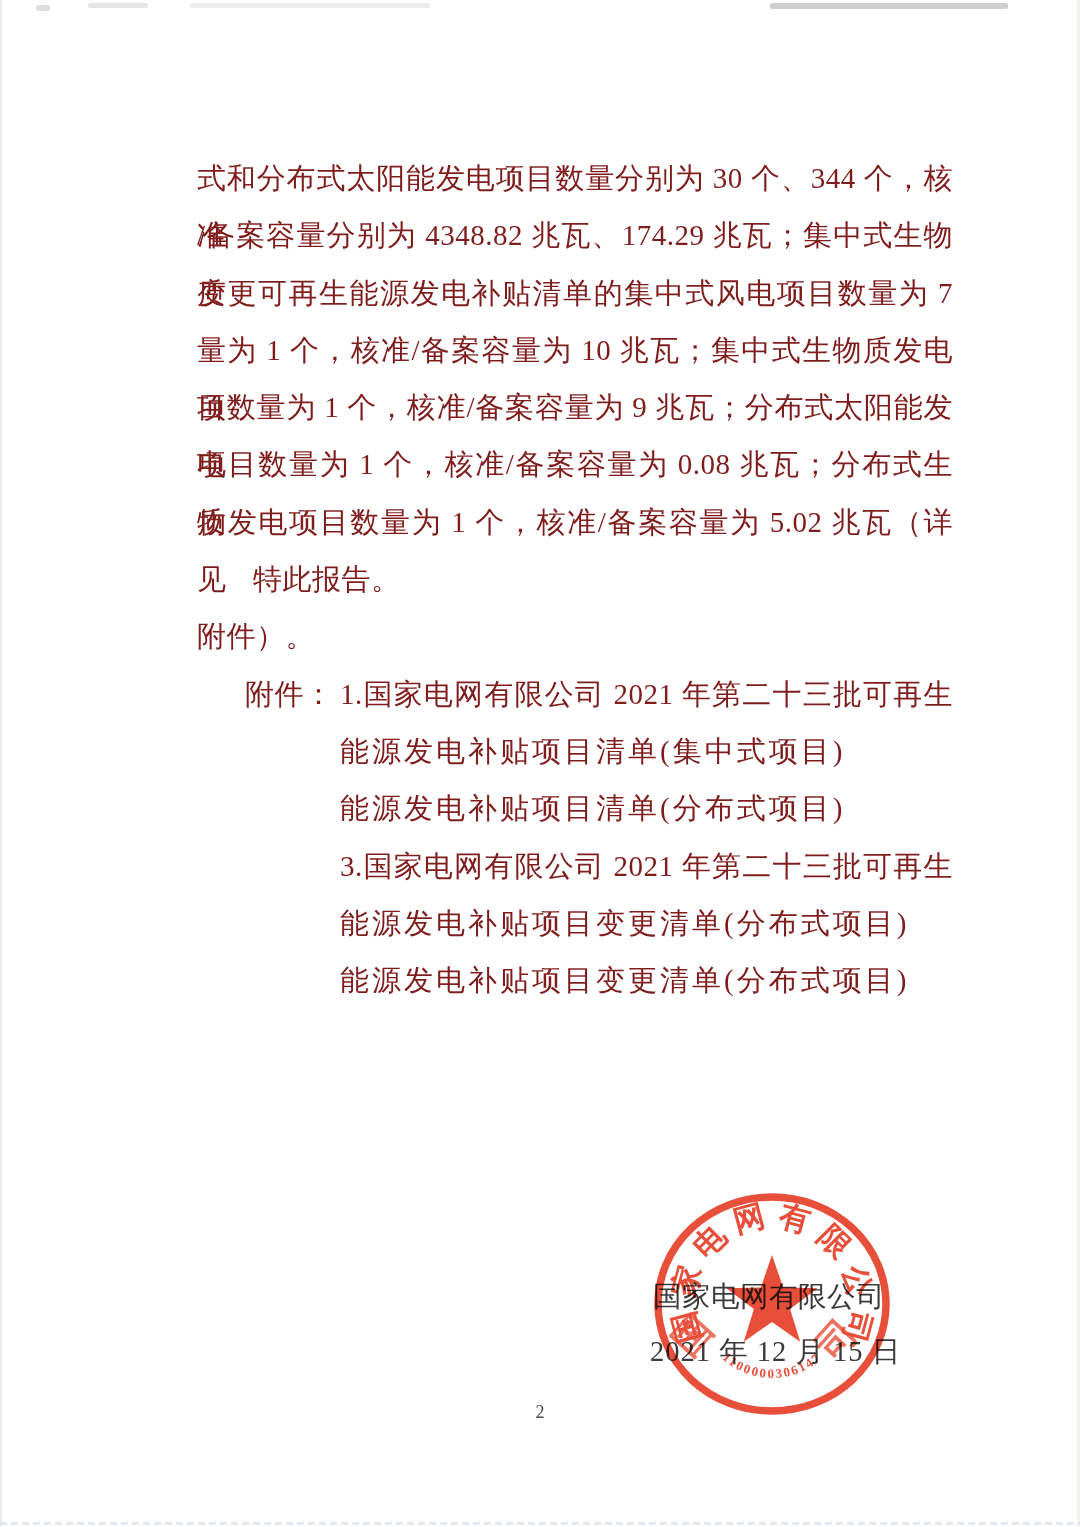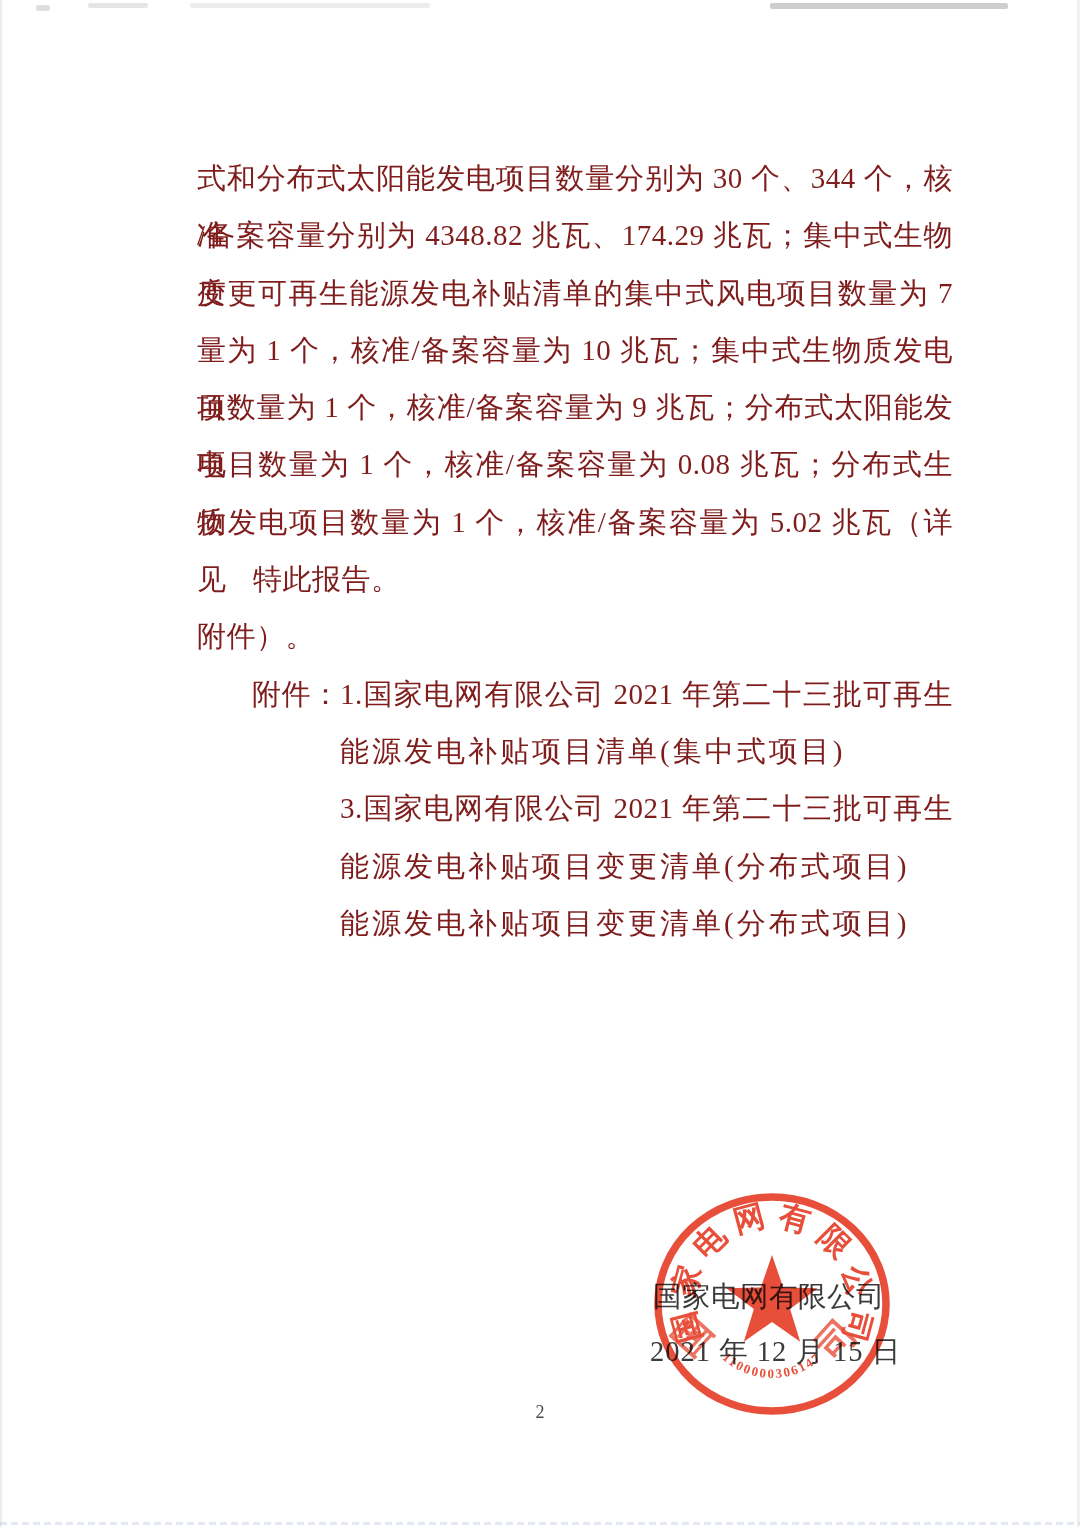--- a/index.html
+++ b/index.html
@@ -23,21 +23,21 @@
   .col{
     position:absolute;left:170px;top:150px;width:756px;
     font-size:29px;line-height:57.3px;color:#7f1d1d;
     letter-spacing:.5px;
     margin-left:27px;
   }
   .ln{margin:0;height:57.3px;white-space:nowrap;}
   .just{text-align:justify;text-align-last:justify;white-space:normal;}
   .indent2{padding-left:56px;}
   .att-row{position:relative;padding-left:143px;box-sizing:border-box;}
-  .att-label{position:absolute;left:55px;top:0;}
+  .att-label{position:absolute;left:48px;top:0;}
   .att-title{display:block;text-align:justify;text-align-last:justify;}
   .att-wrap{display:block;letter-spacing:3px;}
   
   .sig-company{position:absolute;left:653px;top:1278px;font-size:28.5px;color:#3b3b3b;letter-spacing:.5px;}
   .sig-date{position:absolute;left:650px;top:1333px;font-size:28.5px;color:#3b3b3b;letter-spacing:1px;}
   
   .page-num{position:absolute;left:500px;top:1402px;width:80px;text-align:center;
     font-size:18px;color:#4a4a4a;}
   
   .seal{position:absolute;left:637px;top:1174px;mix-blend-mode:multiply;opacity:.93;}
@@ -68,20 +68,23 @@
     <p class="ln">附件）。</p>
 
     <p class="ln att-row">
       <span class="att-label">附件：</span>
       <span class="att-title">1.国家电网有限公司 2021 年第二十三批可再生</span>
     </p>
     <p class="ln att-row">
       <span class="att-wrap">能源发电补贴项目清单(集中式项目)</span>
     </p>
     <p class="ln att-row">
+      <span class="att-wrap">能源发电补贴项目清单(分布式项目)</span>
+    </p>
+    <p class="ln att-row">
       <span class="att-title">3.国家电网有限公司 2021 年第二十三批可再生</span>
     </p>
     <p class="ln att-row">
       <span class="att-wrap">能源发电补贴项目变更清单(分布式项目)</span>
     </p>
     <p class="ln att-row">
       <span class="att-wrap">能源发电补贴项目变更清单(分布式项目)</span>
     </p>
   </div>
 

